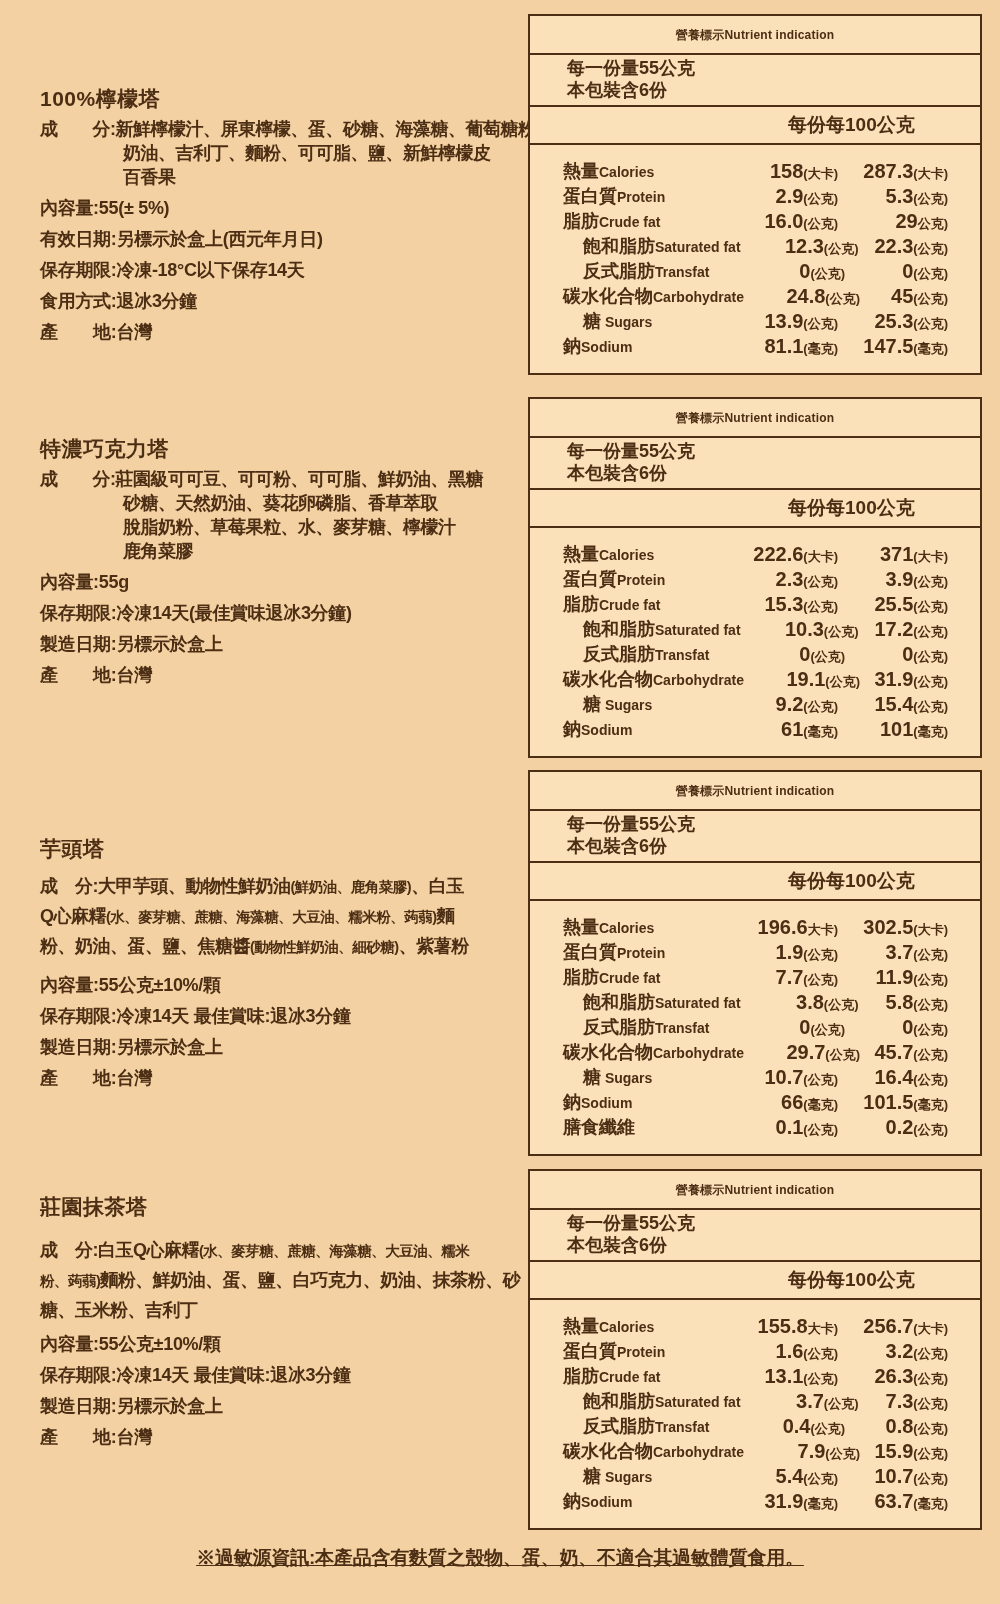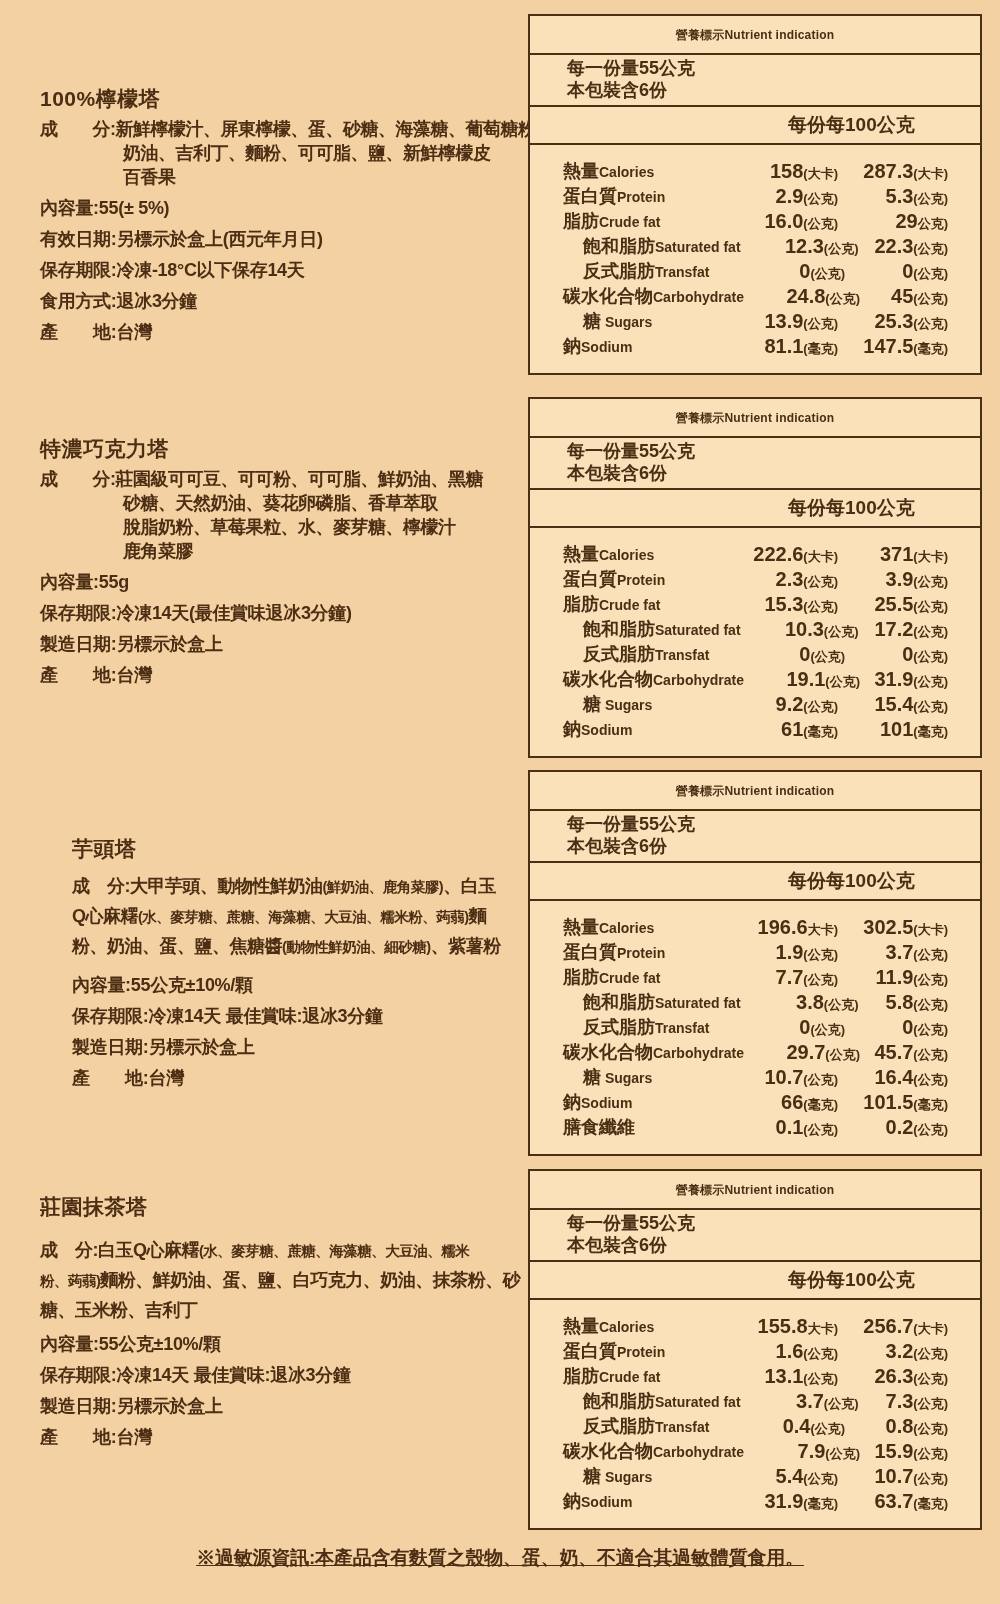--- a/index.html
+++ b/index.html
@@ -13,21 +13,21 @@
     position:relative;
     width:1000px;height:1604px;
     background:var(--bg);
     color:var(--ink);
     font-family:"Liberation Sans", sans-serif;
     overflow:hidden;
   }
 
   
   .product{position:absolute;left:40px;width:492px;}
-  .p1{top:86px;}  .p2{top:436px;}  .p3{top:836px;margin-left:32px;}  .p4{top:1194px;}
+  .p1{top:86px;}  .p2{top:436px;}  .p3{top:836px;}  .p4{top:1194px;}
   .ptitle{font-size:21px;font-weight:700;line-height:26px;letter-spacing:0.5px;}
   .ing{margin-top:5px;}
   .p3 .ing{margin-top:10px;}
   .p4 .ing{margin-top:16px;}
   .ing-line{font-size:18px;font-weight:600;line-height:24px;letter-spacing:-0.5px;white-space:nowrap;}
   .p3 .ing-line,.p4 .ing-line{line-height:29px;}
   .ing-line.indent{padding-left:83px;}
   .ing-line .sm{font-size:14.5px;}
   .attrs{margin-top:1px;}
   .p2 .attrs{margin-top:5px;}

